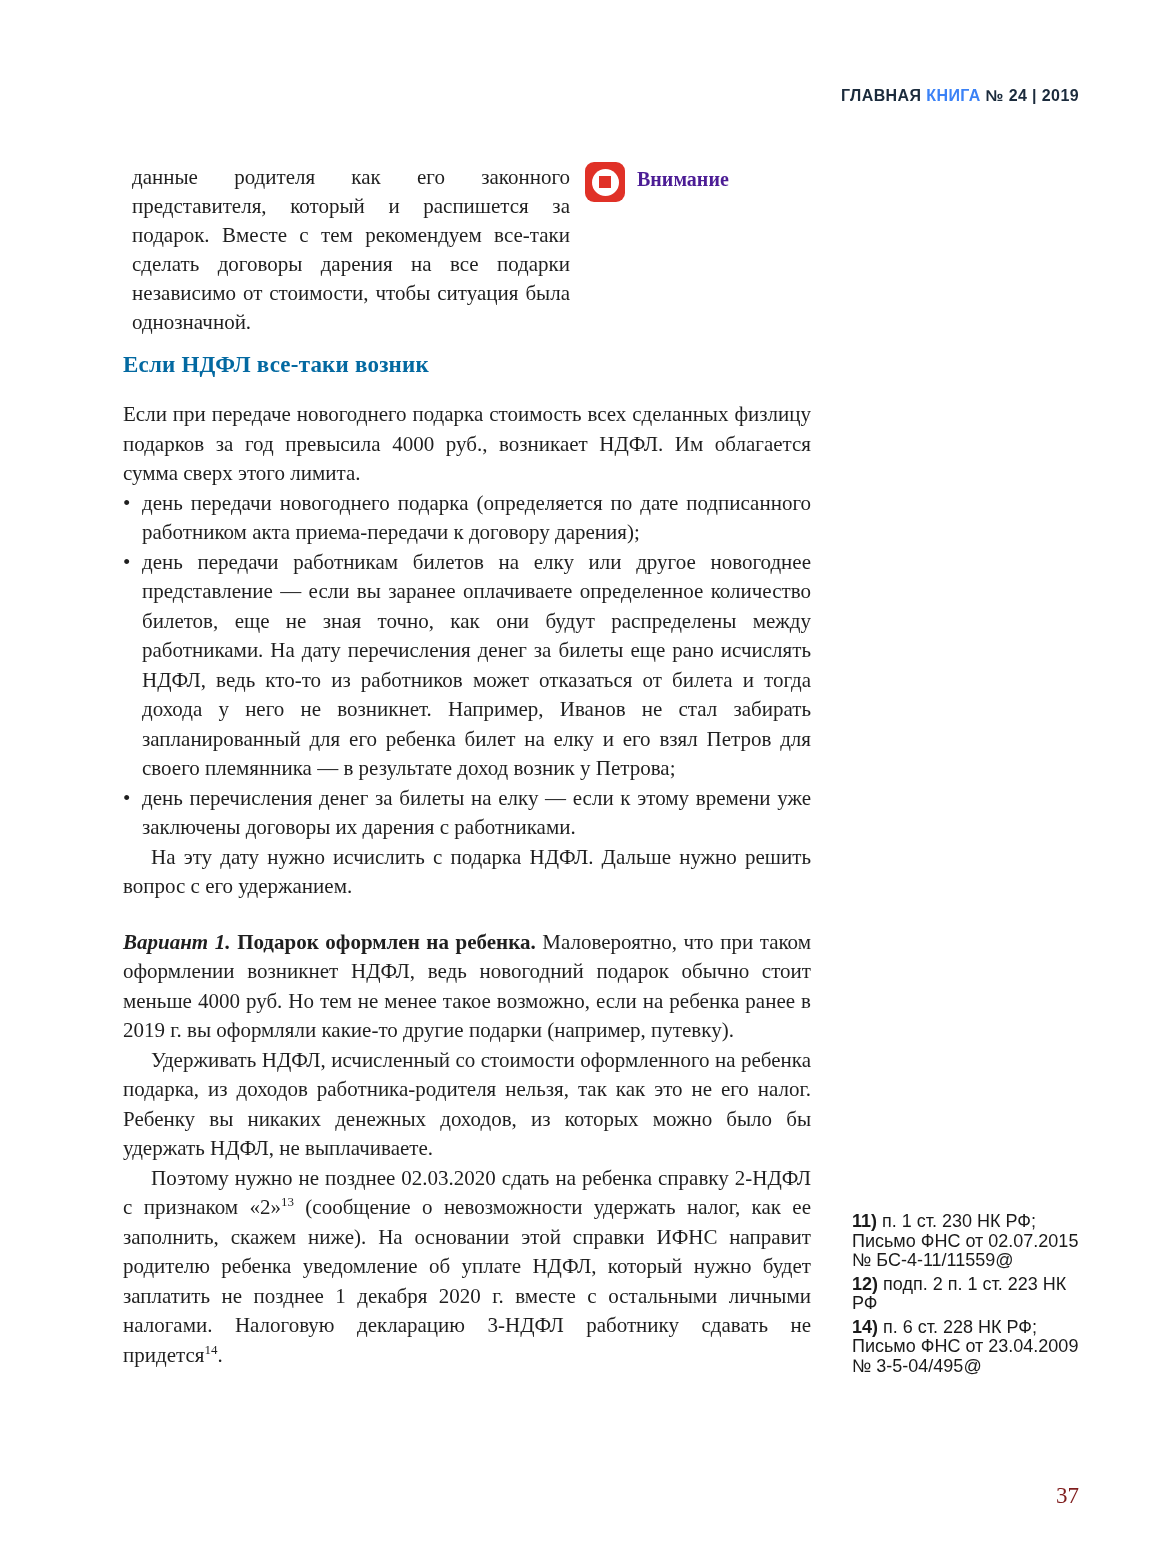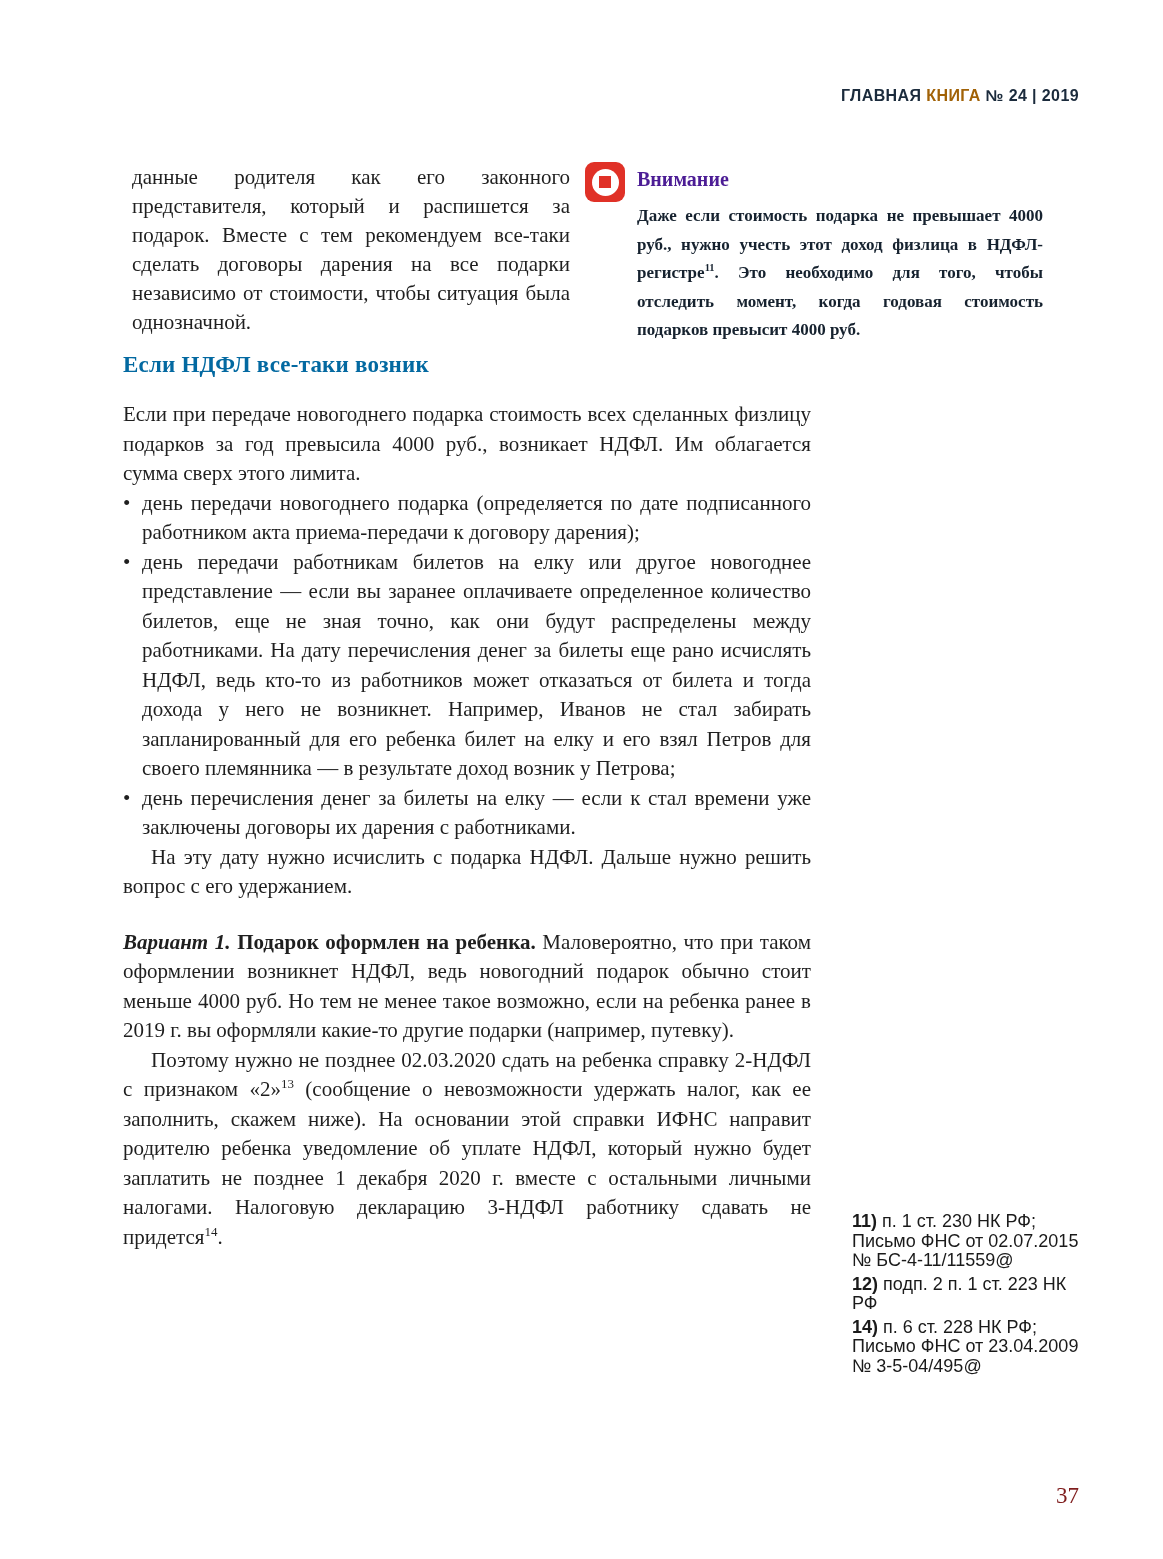--- a/index.html
+++ b/index.html
@@ -11,21 +11,21 @@
   }
   .page { position:absolute; inset:0; background:#ffffff; }
 
   
   .header {
     position:absolute; top:87px; right:84px;
     font-family:"Liberation Sans","DejaVu Sans",sans-serif;
     font-size:16px; font-weight:bold; letter-spacing:0.4px;
     color:#1b2b3c; white-space:pre;
   }
-  .header .blue { color:#a16207; }
+  .header .blue { color:#3b82f6; }
 
   
   .intro {
     position:absolute; left:123px; top:163px; width:438px;
     font-size:21px; line-height:29px; text-align:justify;
     -webkit-hyphens:auto; hyphens:auto;margin-left:9px;
   }
 
   
   .attention { position:absolute; left:585px; top:160px; width:458px; }
@@ -98,39 +98,39 @@
 
   <div class="intro">данные родителя как его законного представителя, который и распишется за подарок. Вместе с тем рекомендуем все-таки сделать договоры дарения на все подарки независимо от стоимости, чтобы ситуация была однозначной.</div>
 
   <div class="attention">
     <div class="att-icon">
       <div class="ring">
         <div class="core"></div>
       </div>
     </div>
     <div class="att-title">Внимание</div>
-    <div class="att-text"><span>Даже если стоимость подарка не превышает 4000 руб., нужно учесть этот доход физлица в НДФЛ-регистре</span><sup>11</sup><span>. Это необходимо для того, чтобы отследить момент, когда годовая стоимость подарков превысит 4000 руб.</span></div>
   </div>
 
   <div class="main">
     <h1 class="section-heading">Если НДФЛ все-таки возник</h1>
 
     <p class="para">Если при передаче новогоднего подарка стоимость всех сделанных физлицу подарков за год превысила 4000 руб., возникает НДФЛ. Им облагается сумма сверх этого лимита.</p>
 
 
     <div class="bullets">
       <div class="bullet-item"><span class="marker">•</span><span>день передачи новогоднего подарка (определяется по дате подписанного работником акта приема-передачи к договору дарения);</span></div>
       <div class="bullet-item"><span class="marker">•</span><span>день передачи работникам билетов на елку или другое новогоднее представление — если вы заранее оплачиваете определенное количество билетов, еще не зная точно, как они будут распределены между работниками. На дату перечисления денег за билеты еще рано исчислять НДФЛ, ведь кто-то из работников может отказаться от билета и тогда дохода у него не возникнет. Например, Иванов не стал забирать запланированный для его ребенка билет на елку и его взял Петров для своего племянника — в результате доход возник у Петрова;</span></div>
-      <div class="bullet-item"><span class="marker">•</span><span>день перечисления денег за билеты на елку — если к стал времени уже заключены договоры их дарения с работниками.</span></div>
+      <div class="bullet-item"><span class="marker">•</span><span>день перечисления денег за билеты на елку — если к этому времени уже заключены договоры их дарения с работниками.</span></div>
     </div>
 
     <p class="para indent">На эту дату нужно исчислить с подарка НДФЛ. Дальше нужно решить вопрос с его удержанием.</p>
 
     <p class="para variant"><span class="label">Вариант 1. </span><b>Подарок оформлен на ребенка. </b><span>Маловероятно, что при таком оформлении возникнет НДФЛ, ведь новогодний подарок обычно стоит меньше 4000 руб. Но тем не менее такое возможно, если на ребенка ранее в 2019 г. вы оформляли какие-то другие подарки (например, путевку).</span></p>
 
+    <p class="para indent">Удерживать НДФЛ, исчисленный со стоимости оформленного на ребенка подарка, из доходов работника-родителя нельзя, так как это не его налог. Ребенку вы никаких денежных доходов, из которых можно было бы удержать НДФЛ, не выплачиваете.</p>
 
     <p class="para indent"><span>Поэтому нужно не позднее 02.03.2020 сдать на ребенка справку 2-НДФЛ с признаком «2»</span><sup>13</sup><span> (сообщение о невозможности удержать налог, как ее заполнить, скажем ниже). На основании этой справки ИФНС направит родителю ребенка уведомление об уплате НДФЛ, который нужно будет заплатить не позднее 1 декабря 2020 г. вместе с остальными личными налогами. Налоговую декларацию 3-НДФЛ работнику сдавать не придется</span><sup>14</sup><span>.</span></p>
   </div>
 
   <div class="footnotes">
     <div class="footnote"><b>11)</b><span> п. 1 ст. 230 НК РФ; Письмо ФНС от 02.07.2015 № БС-4-11/11559@</span></div>
     <div class="footnote"><b>12)</b><span> подп. 2 п. 1 ст. 223 НК РФ</span></div>
     <div class="footnote"><b>14)</b><span> п. 6 ст. 228 НК РФ; Письмо ФНС от 23.04.2009 № 3-5-04/495@</span></div>
   </div>
 

